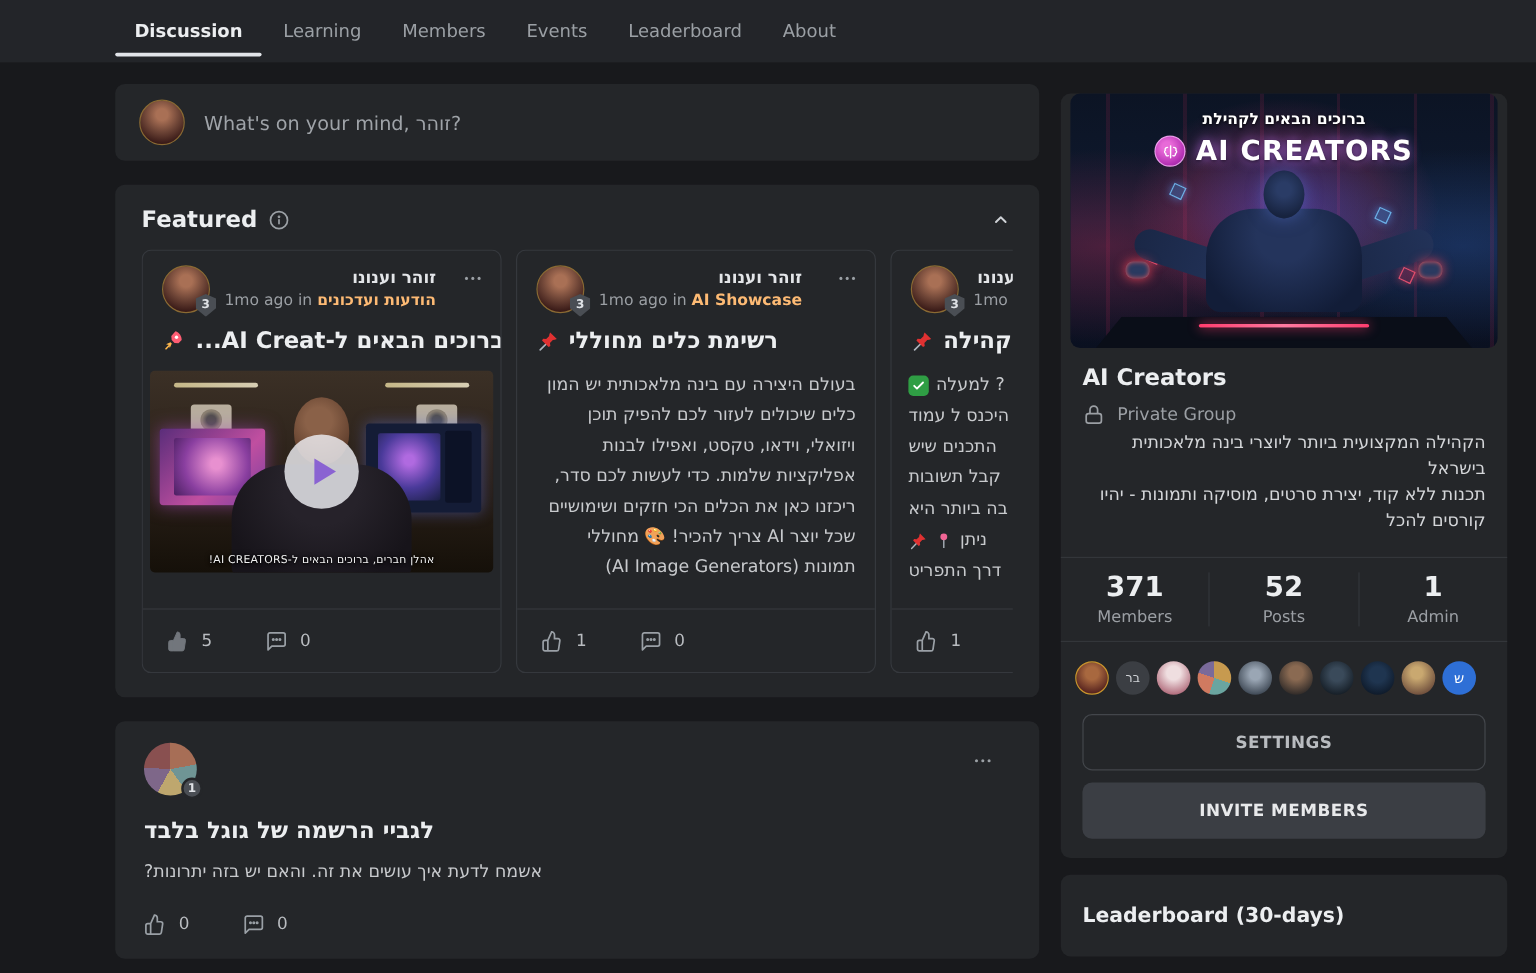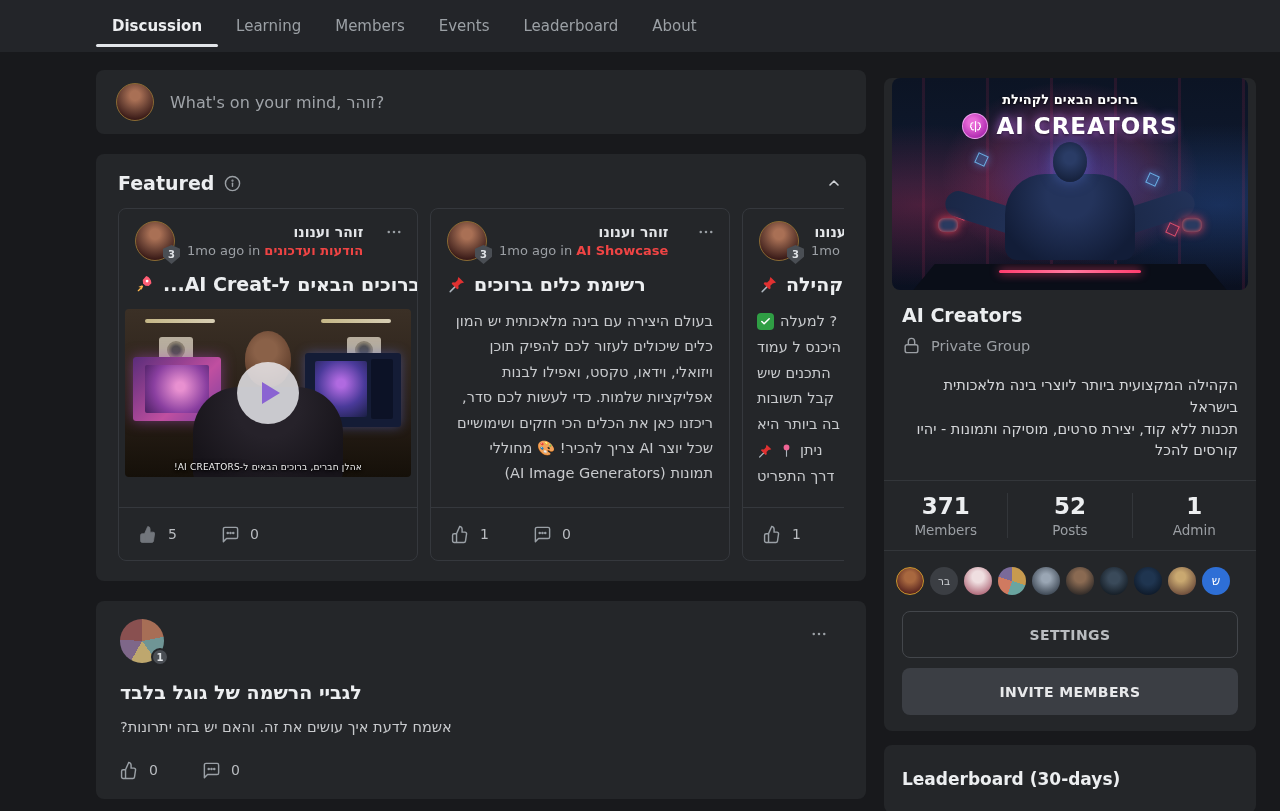--- a/index.html
+++ b/index.html
@@ -53,21 +53,21 @@
   .av-wrap { position:relative; flex:none; }
   .lvl {
     position:absolute; right:-5px; bottom:-3px; width:17px; height:19px;
     background:#4a4e54; color:#dfe2e6; font-size:10px; font-weight:700;
     display:flex; align-items:center; justify-content:center;
     clip-path:polygon(50% 0,100% 20%,100% 62%,50% 100%,0 62%,0 20%);
   }
   .lvl.round { width:18px; height:18px; clip-path:none; border-radius:50%; border:2px solid #242629; }
   .fc-name { font-size:14px; font-weight:700; color:#e3e5e8; white-space:nowrap; }
   .fc-meta { font-size:13px; color:#9b9fa4; margin-top:3px; white-space:nowrap; }
-  .fc-meta b { color:#ef4444; font-weight:700; }
+  .fc-meta b { color:#fdba74; font-weight:700; }
   .dots { position:absolute; right:12px; top:12px; }
   .fc-title { display:flex; align-items:center; gap:8px; padding:0 16px; margin-top:12px;
     font-size:19px; font-weight:700; color:#eceef0; white-space:nowrap; overflow:hidden; }
   .fc-title .t-ico { flex:none; display:flex; }
   .fc-body { direction:rtl; text-align:right; padding:0 16px; margin-top:14px;
     font-size:14.5px; line-height:1.75; color:#c8cacd; }
   .fc-lines { padding:0 14px; margin-top:14px; font-size:14.5px; line-height:1.78; color:#c8cacd; }
   .fc-lines .ln { display:flex; align-items:center; gap:6px; white-space:nowrap; }
   .fc-footer {
     margin-top:auto; border-top:1px solid #35383d; height:53px; flex:none;
@@ -138,21 +138,21 @@
   .bn-text { position:absolute; top:14px; left:0; right:0; text-align:center; }
   .bn-l1 { font-size:13px; font-weight:700; color:#fff; direction:rtl; text-shadow:0 1px 3px #000; }
   .bn-l2 { margin-top:6px; display:flex; align-items:center; justify-content:center; gap:8px; }
   .bn-brain { width:26px; height:26px; border-radius:50%; flex:none;
     background:radial-gradient(circle at 40% 35%, #e86ad8 20%, #b32fb3 70%, #7a1f8a); border:1.5px solid rgba(255,200,255,.7);
     display:flex; align-items:center; justify-content:center; }
   .bn-name { font-size:23px; font-weight:800; letter-spacing:1px; color:#fff; text-shadow:0 0 10px rgba(200,120,255,.8), 0 1px 3px #000; }
   .side-info { padding:0 18px; }
   .g-name { font-size:19px; font-weight:700; color:#eceef0; margin-top:14px; }
   .g-priv { display:flex; align-items:center; gap:10px; margin-top:10px; color:#9b9fa4; font-size:14.5px; }
-  .g-desc { direction:rtl; text-align:right; margin-top:20px; color:#d4d6d9; font-size:14.5px; line-height:1.5; }
+  .g-desc { direction:rtl; text-align:right; margin-top:4px; color:#d4d6d9; font-size:14.5px; line-height:1.5; }
   .stats { display:flex; margin-top:18px; border-top:1px solid #33363a; border-bottom:1px solid #33363a; padding:12px 0; }
   .stat { flex:1; text-align:center; cursor:pointer; }
   .stat + .stat { border-left:1px solid #33363a; }
   .stat-v { font-size:23px; font-weight:700; color:#eceef0; }
   .stat-l { font-size:13.5px; color:#9b9fa4; margin-top:3px; }
   .m-row { display:flex; gap:6px; padding:16px 12px 0; }
   .m-av { width:28px; height:28px; border-radius:50%; flex:none; display:flex; align-items:center; justify-content:center;
     font-size:10.5px; color:#cfd2d6; cursor:pointer; }
   .av1 { background:radial-gradient(circle at 50% 35%, #a8683f 25%, #5a2620 75%); border:1.5px solid #c9952c; }
   .av2 { background:#3b3e43;justify-content:center; }
@@ -294,21 +294,21 @@
                 </svg>
           </span>
         </div>
         <div class="fc-title">
           <span class="t-ico">
             <svg width="19" height="19" viewBox="0 0 24 24">
                   <path d="M4 21l6-6" stroke="#adb5bd" stroke-width="1.8" stroke-linecap="round"></path>
                   <path d="M14.5 2.5l7 7-2.2.7-2 .4-3 3 .4 3.2-1.8 1.2-3.5-3.5-3.5-3.5 1.2-1.8 3.2.4 3-3 .4-2 .8-2.1z" fill="#e03131"></path>
                 </svg>
           </span>
-          <span dir="rtl">רשימת כלים ברוכים</span>
+          <span dir="rtl">רשימת כלים מחוללי</span>
         </div>
         <div class="fc-body">בעולם היצירה עם בינה מלאכותית יש המון כלים שיכולים לעזור לכם להפיק תוכן ויזואלי, וידאו, טקסט, ואפילו לבנות אפליקציות שלמות. כדי לעשות לכם סדר, ריכזנו כאן את הכלים הכי חזקים ושימושיים שכל יוצר AI צריך להכיר! 🎨 מחוללי תמונות (AI Image Generators)</div>
         <div class="fc-footer">
           <div class="fgroup">
             <svg width="19" height="19" viewBox="0 0 24 24" fill="none" stroke="#9aa0a6" stroke-width="1.8">
                   <path d="M14 9V5a3 3 0 0 0-3-3l-4 9v11h9.28a2 2 0 0 0 2-1.7l1.38-9a2 2 0 0 0-2-2.3zM7 22H4a2 2 0 0 1-2-2v-7a2 2 0 0 1 2-2h3"></path>
                 </svg>
             <span>1</span>
           </div>
           <div class="fgroup">

